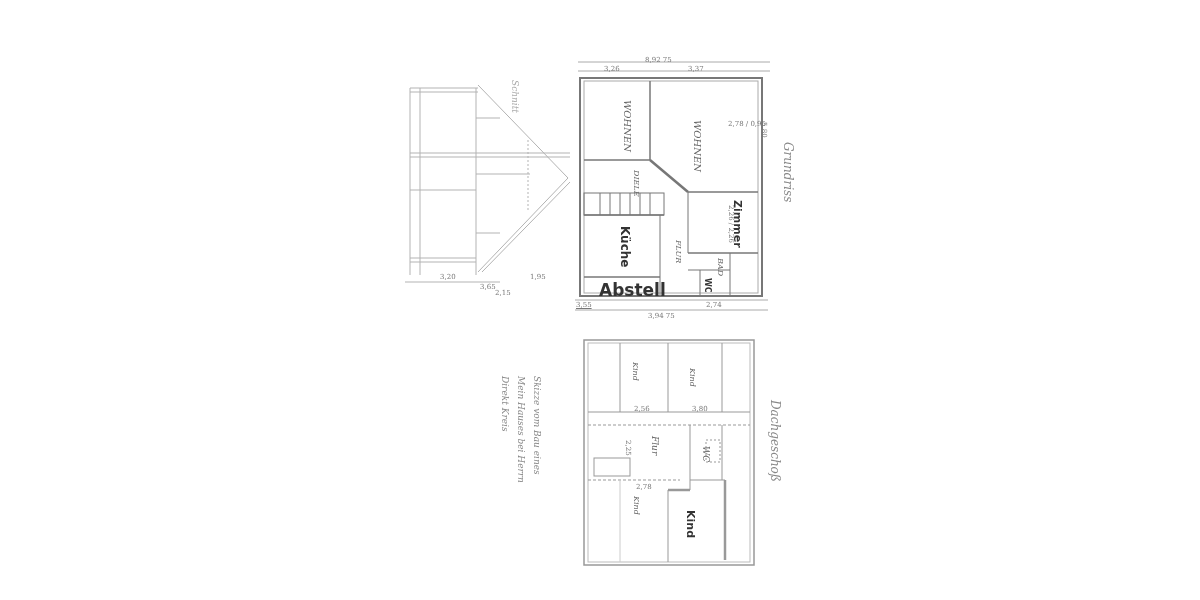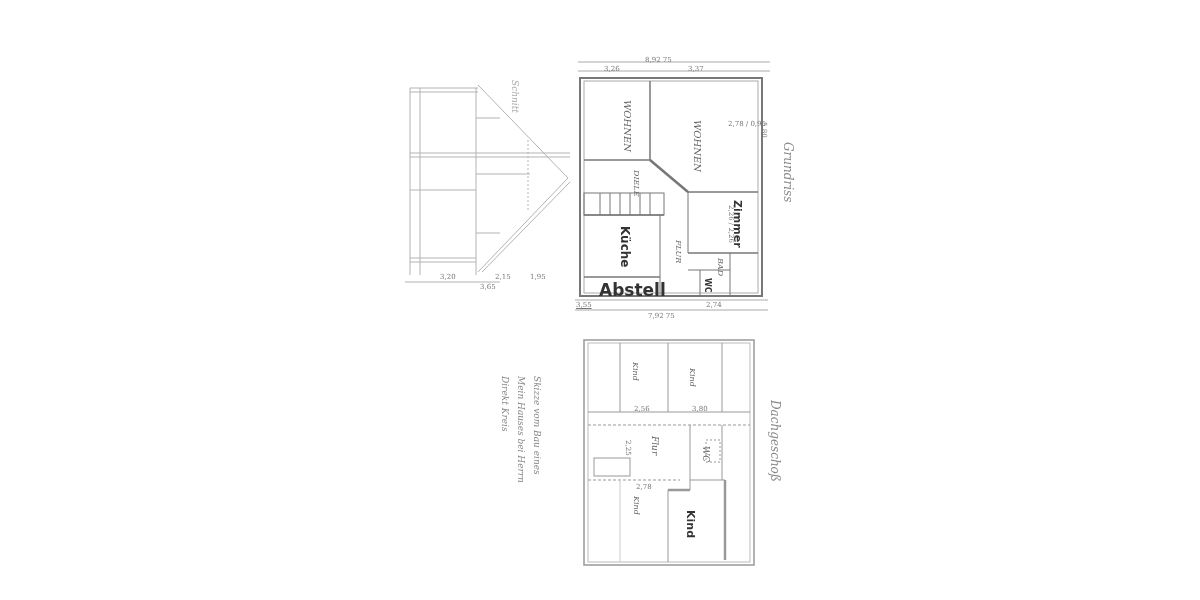--- a/index.html
+++ b/index.html
@@ -104,21 +104,21 @@
 <div class="lbl hand rot90" style="left:683px;top:240px;font-size:8px;">FLUR</div>
 <div class="lbl bold rot90" style="left:744px;top:200px;font-size:11px;">Zimmer</div>
 <div class="lbl hand rot90" style="left:725px;top:258px;font-size:8px;">BAD</div>
 <div class="lbl bold" style="left:599px;top:280px;font-size:17px;">Abstell</div>
 <div class="lbl bold rot90" style="left:712px;top:278px;font-size:8px;">WC</div>
 
 <div class="lbl dim" style="left:645px;top:56px;text-align:right;">8,92 75</div>
 <div class="lbl dim" style="left:604px;top:65px;">3,26</div>
 <div class="lbl dim" style="left:688px;top:65px;">3,37</div>
 <div class="lbl dim" style="left:576px;top:301px;text-decoration:underline;">3,55</div>
-<div class="lbl dim" style="left:648px;top:312px;">7,92 75</div>
+<div class="lbl dim" style="left:648px;top:312px;">3,94 75</div>
 <div class="lbl dim" style="left:706px;top:301px;">2,74</div>
 <div class="lbl dim rot90" style="left:768px;top:122px;">5,80</div>
 <div class="lbl dim" style="left:728px;top:120px;">2,78 / 0,95</div>
 <div class="lbl dim rot90" style="left:735px;top:205px;">2,26 / 2,26</div>
 
 <div class="lbl hand rot90" style="left:795px;top:142px;font-size:12px;color:#888;">Grundriss</div>
 
 <div class="lbl hand rot90" style="left:640px;top:362px;font-size:8px;">Kind</div>
 <div class="lbl hand rot90" style="left:697px;top:368px;font-size:8px;">Kind</div>
 <div class="lbl hand rot90" style="left:660px;top:436px;font-size:9px;">Flur</div>
@@ -127,21 +127,21 @@
 <div class="lbl bold rot90" style="left:697px;top:510px;font-size:11px;">Kind</div>
 
 <div class="lbl dim" style="left:634px;top:405px;">2,56</div>
 <div class="lbl dim" style="left:692px;top:405px;">3,80</div>
 <div class="lbl dim" style="left:636px;top:483px;">2,78</div>
 <div class="lbl dim rot90" style="left:632px;top:440px;">2,25</div>
 
 <div class="lbl hand rot90" style="left:782px;top:400px;font-size:12px;color:#888;">Dachgeschoß</div>
 
 <div class="lbl dim" style="left:440px;top:273px;">3,20</div>
-<div class="lbl dim" style="left:495px;top:273px;">2,15</div>
+<div class="lbl dim" style="left:495px;top:289px;">2,15</div>
 <div class="lbl dim" style="left:530px;top:273px;">1,95</div>
 <div class="lbl dim" style="left:480px;top:283px;">3,65</div>
 <div class="lbl hand rot90" style="left:520px;top:80px;font-size:9px;color:#aaa;">Schnitt</div>
 
 <div class="lbl hand rot90" style="left:542px;top:376px;font-size:9px;color:#888;">Skizze vom Bau eines</div>
 <div class="lbl hand rot90" style="left:526px;top:376px;font-size:9px;color:#888;">Mein Hauses bei Herrn</div>
 <div class="lbl hand rot90" style="left:510px;top:376px;font-size:9px;color:#888;">Direkt Kreis</div>
 </div>
 
 </body></html>

